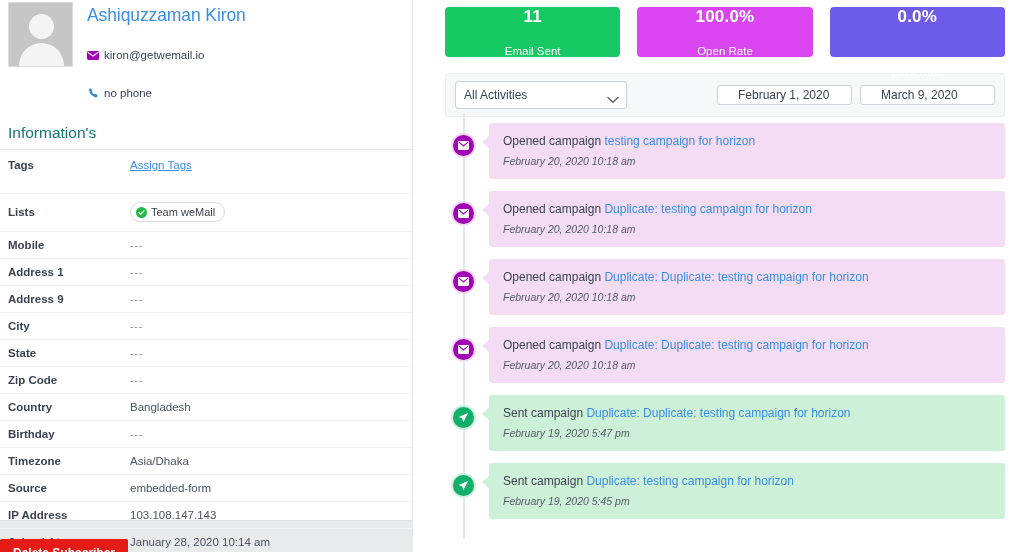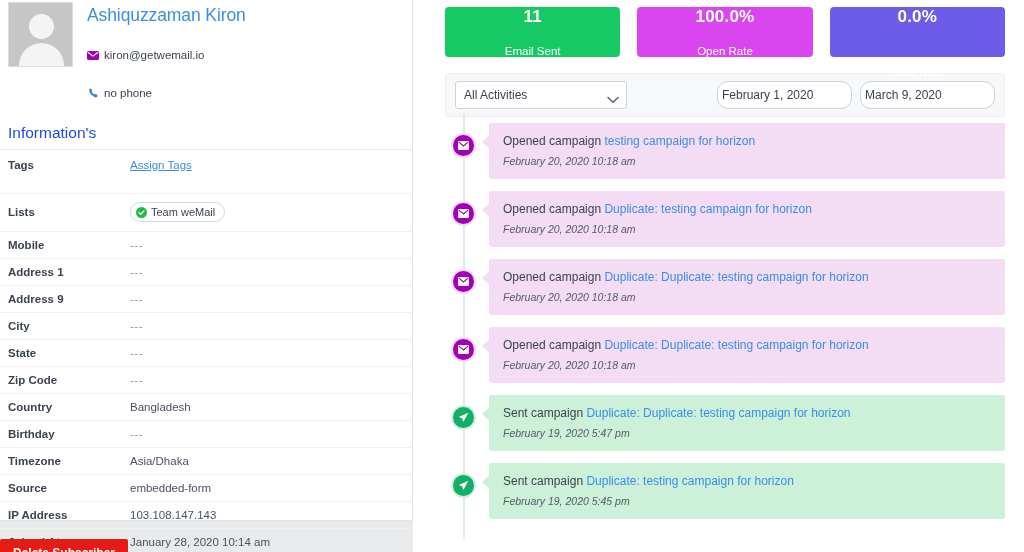--- a/index.html
+++ b/index.html
@@ -71,21 +71,21 @@
     margin-top: 20px;
     display: flex;
     align-items: center;
     gap: 5px;
   }
   .ic { display: inline-flex; width: 12px; height: 12px; align-items: center; justify-content: center; }
   .ic svg { display: block; }
 
   .info-title {
     font-size: 15.5px;
-    color: #1d4ed8;
+    color: #0f766e;
     padding: 22px 0 7px 8px;
     font-weight: 400;
   }
   .info-table { width: 100%; border-collapse: collapse; }
   .info-table tr { border-top: 1px solid #f0f1f3; }
   .info-table tr:first-child { border-top: 1px solid #e9eaec; }
   .info-table td {
     font-size: 11.5px;
     padding: 7px 0 7px 8px;
     vertical-align: middle;
@@ -178,28 +178,28 @@
     appearance: none;
     -webkit-appearance: none;
     cursor: pointer;
   }
   .chev {
     position: absolute; right: 8px; top: 9px;
     pointer-events: none;
   }
   .date-inputs { margin-left: auto; display: flex; gap: 8px; }
   .date-in {
-    width: 135px; height: 28px;
+    width: 135px; height: 20px;
     border: 1px solid #cdd2d9;
-    border-radius: 11px;
+    border-radius: 3px;
     background: #fff;
     font-size: 12px;
     color: #3b4351;
     font-family: "Liberation Sans", sans-serif;
-    padding: 0 4px;
+    padding: 0 20px;
   }
 
   
   .timeline {
     position: relative;
     margin-top: 6px;
     padding-left: 0;
   }
   .tl-line {
     position: absolute;

